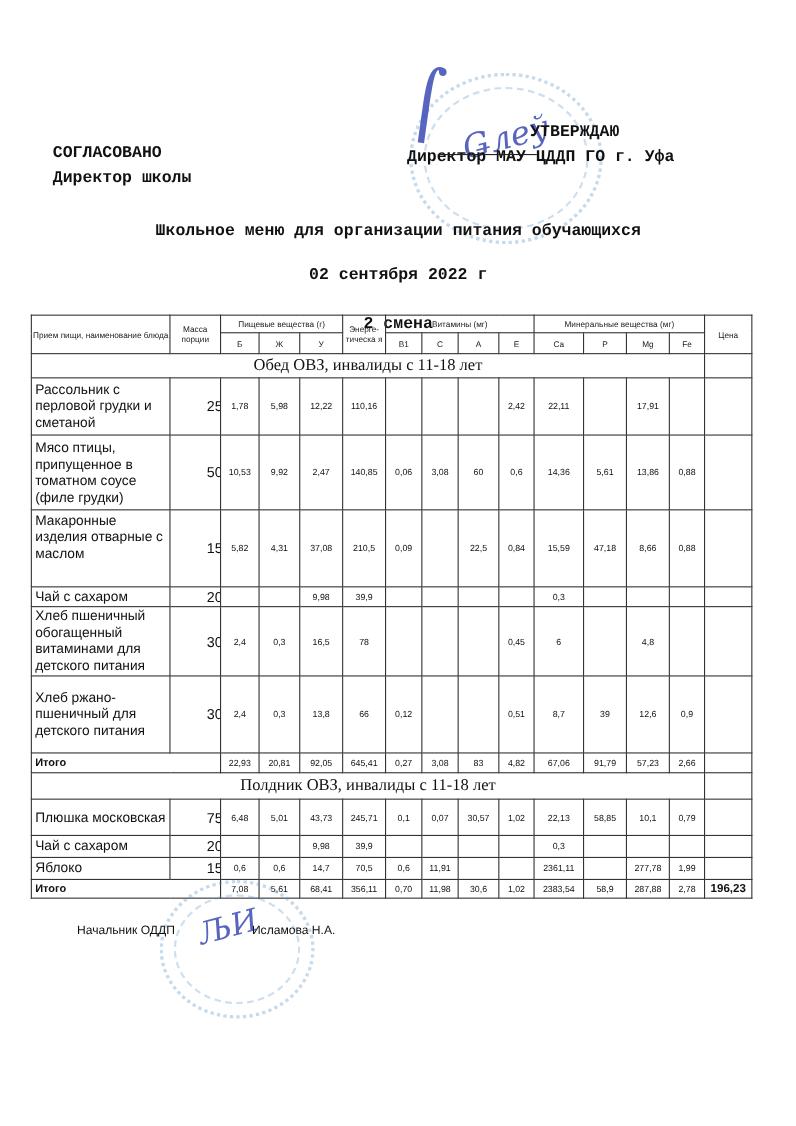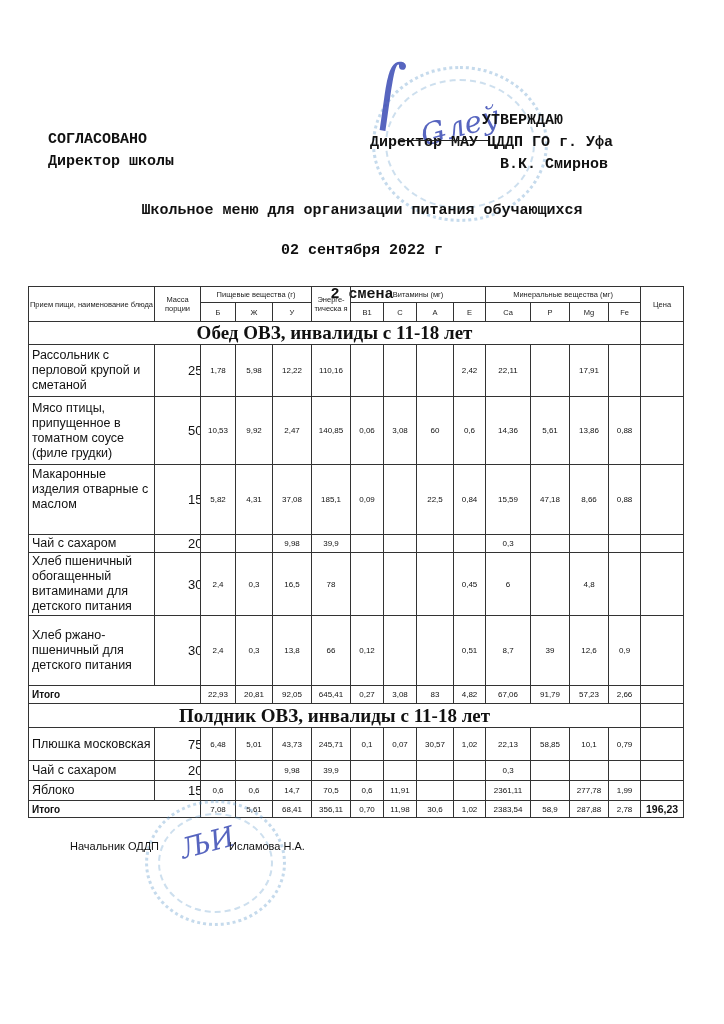--- a/index.html
+++ b/index.html
@@ -15,42 +15,41 @@
   .title { left:0; width:724px; text-align:center; font-size:15px; font-weight:bold; }
   .stamp { position:absolute; border-radius:50%; border:3px dotted rgba(90,150,200,0.35); }
   .stamp::after { content:""; position:absolute; inset:10px; border-radius:50%; border:2px dashed rgba(90,150,200,0.3); }
   .sig { position:absolute; color:#3a4bb5; font-family:"DejaVu Serif", serif; font-style:italic; font-size:30px; transform:rotate(-15deg); opacity:0.85; }
 
   table.menu { position:absolute; left:28px; top:286px; border-collapse:collapse; table-layout:fixed; width:656px; }
   table.menu td { border:1px solid #333; padding:0; text-align:center; vertical-align:middle; font-family:"Liberation Sans","DejaVu Sans",sans-serif; font-size:8px; overflow:hidden; }
   table.menu td.name { text-align:left; font-size:12.5px; line-height:15px; padding-left:3px; }
   table.menu td.mass { font-size:13px;padding-left:33px; }
   table.menu td.th { font-size:7.5px; line-height:9px; color:#222; }
-  table.menu td.sec { font-family:"Liberation Serif","DejaVu Serif",serif; font-weight:bold; font-size:19px; text-align:center; }
+  table.menu td.sec { font-family:"Liberation Serif","DejaVu Serif",serif; font-weight:normal; font-size:15px; text-align:center; }
   table.menu td.total { text-align:left; font-weight:bold; font-size:10px; padding-left:3px; }
   table.menu td.price { font-weight:bold; font-size:10.5px;margin-top:24px; }
   .footer { left:70px; top:840px; font-size:11px; }
   .footer2 { left:229px; top:840px; font-size:11px; }
 </style>
 </head>
 <body>
 
 <div class="abs serif hdr-left">
   <div>СОГЛАСОВАНО</div>
   <div>Директор школы</div>
 </div>
 
 <div class="stamp" style="left:372px;top:66px;width:170px;height:150px;"></div>
 <div class="sig" style="left:420px;top:108px;">Ǥлеў</div>
 <div class="sig" style="left:372px;top:60px;font-size:60px;transform:rotate(8deg);">⌠</div>
 
 <div class="abs serif hdr-right">
   <div class="r1">УТВЕРЖДАЮ</div>
   <div>Директор МАУ ЦДДП ГО г. Уфа</div>
-  <div class="r3">В.К. Смирнов</div>
 </div>
 <div class="sigline"></div>
 
 <div class="abs serif title" style="top:168px;">Школьное меню для организации питания обучающихся</div>
 <div class="abs serif title" style="top:208px;">02 сентября 2022 г</div>
 <div class="abs serif title" style="top:252px;">2 смена</div>
 
 <table class="menu">
   <colgroup>
     <col style="width:126px">
@@ -91,21 +90,21 @@
     <td class="th">P</td>
     <td class="th">Mg</td>
     <td class="th">Fe</td>
   </tr>
 
   <tr style="height:22px">
     <td class="sec" colspan="14">Обед ОВЗ, инвалиды с 11-18 лет</td>
     <td></td>
   </tr>
   <tr style="height:52px">
-    <td class="name">Рассольник с перловой крупой и сметаной</td>
+    <td class="name">Рассольник с перловой грудки и сметаной</td>
     <td class="mass">250/5</td>
     <td>1,78</td>
     <td>5,98</td>
     <td>12,22</td>
     <td>110,16</td>
     <td></td>
     <td></td>
     <td></td>
     <td>2,42</td>
     <td>22,11</td>
@@ -130,21 +129,21 @@
     <td>13,86</td>
     <td>0,88</td>
     <td></td>
   </tr>
   <tr style="height:70px">
     <td class="name" style="vertical-align:top;padding-top:2px;">Макаронные изделия отварные с маслом</td>
     <td class="mass">150/5</td>
     <td>5,82</td>
     <td>4,31</td>
     <td>37,08</td>
-    <td>185,1</td>
+    <td>210,5</td>
     <td>0,09</td>
     <td></td>
     <td>22,5</td>
     <td>0,84</td>
     <td>15,59</td>
     <td>47,18</td>
     <td>8,66</td>
     <td>0,88</td>
     <td></td>
   </tr>

